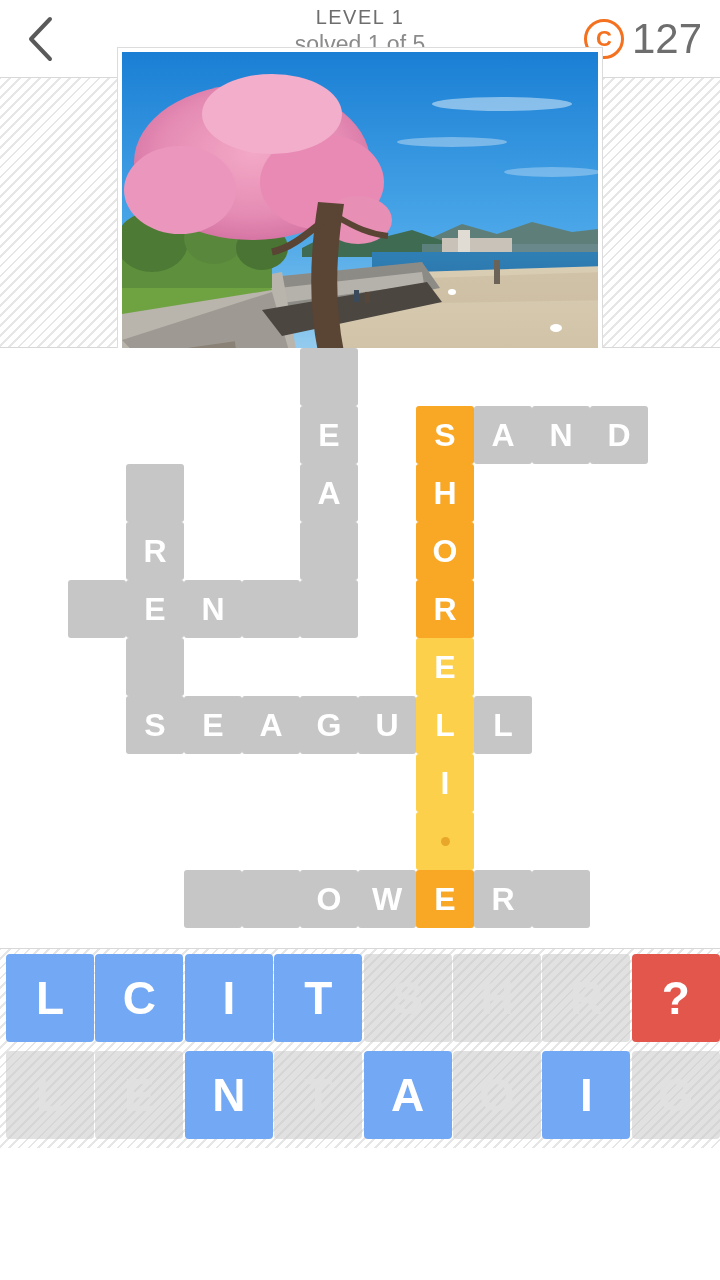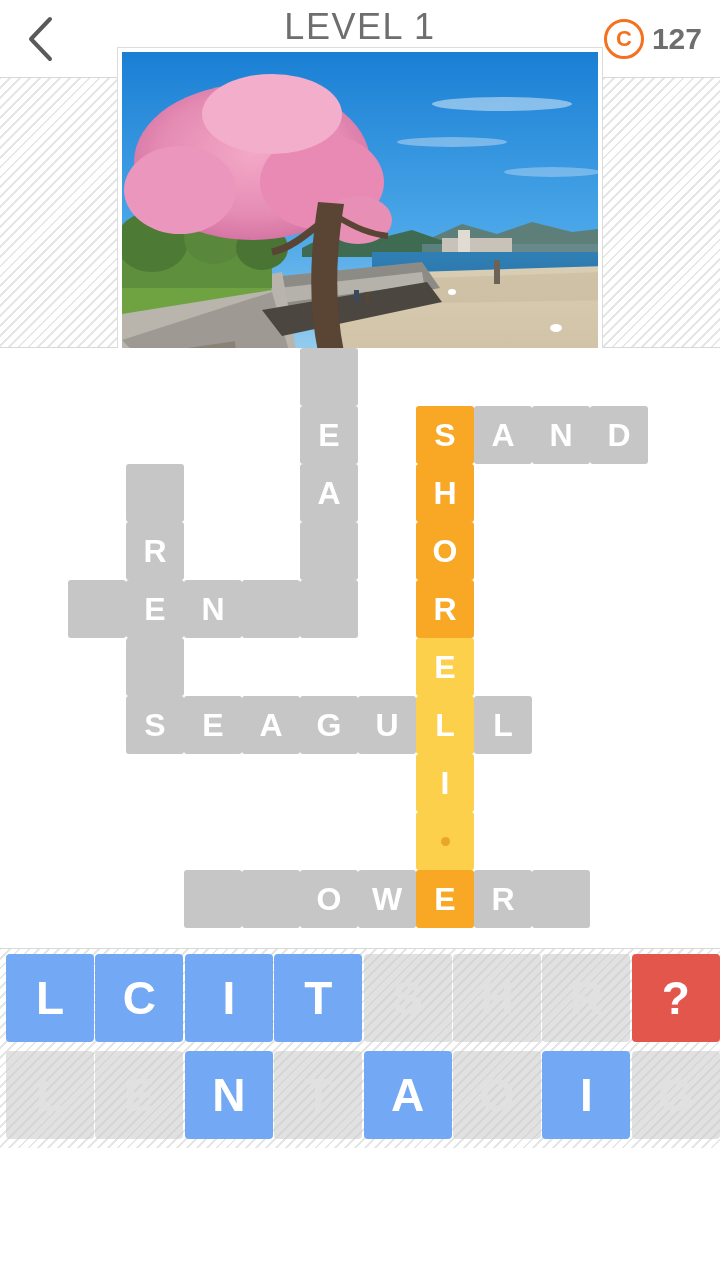--- a/index.html
+++ b/index.html
@@ -26,21 +26,21 @@
   .back-chevron {
     width: 26px; height: 46px;
   }
   .header-center {
     position: absolute;
     left: 0; right: 0; top: 6px;
     text-align: center;
     pointer-events: none;
   }
   .level-title {
-    font-size: 36px;
+    font-size: 20px;
     letter-spacing: 1.5px;
     color: #6e6e6e;
     font-weight: 400;
   }
   .level-sub {
     font-size: 23px;
     color: #8b8b8b;
     margin-top: 2px;
     font-weight: 400;
   }
@@ -52,21 +52,21 @@
   }
   .coin-icon {
     width: 40px; height: 40px; border-radius: 50%;
     border: 3px solid #f4711f;
     background: #ffffff;
     display: flex; align-items: center; justify-content: center;
     font-size: 22px; font-weight: bold; color: #f4711f;
     line-height: 1;
   }
   .coin-count {
-    font-size: 30px; color: #6e6e6e; font-weight: 700;
+    font-size: 42px; color: #6e6e6e; font-weight: 400;
   }
 
   
   .hatch {
     background-color: #f7f7f7;
     background-image: repeating-linear-gradient(
       -45deg,
       #ffffff 0px, #ffffff 5px,
       #e6e6e6 5px, #e6e6e6 7px
     );

